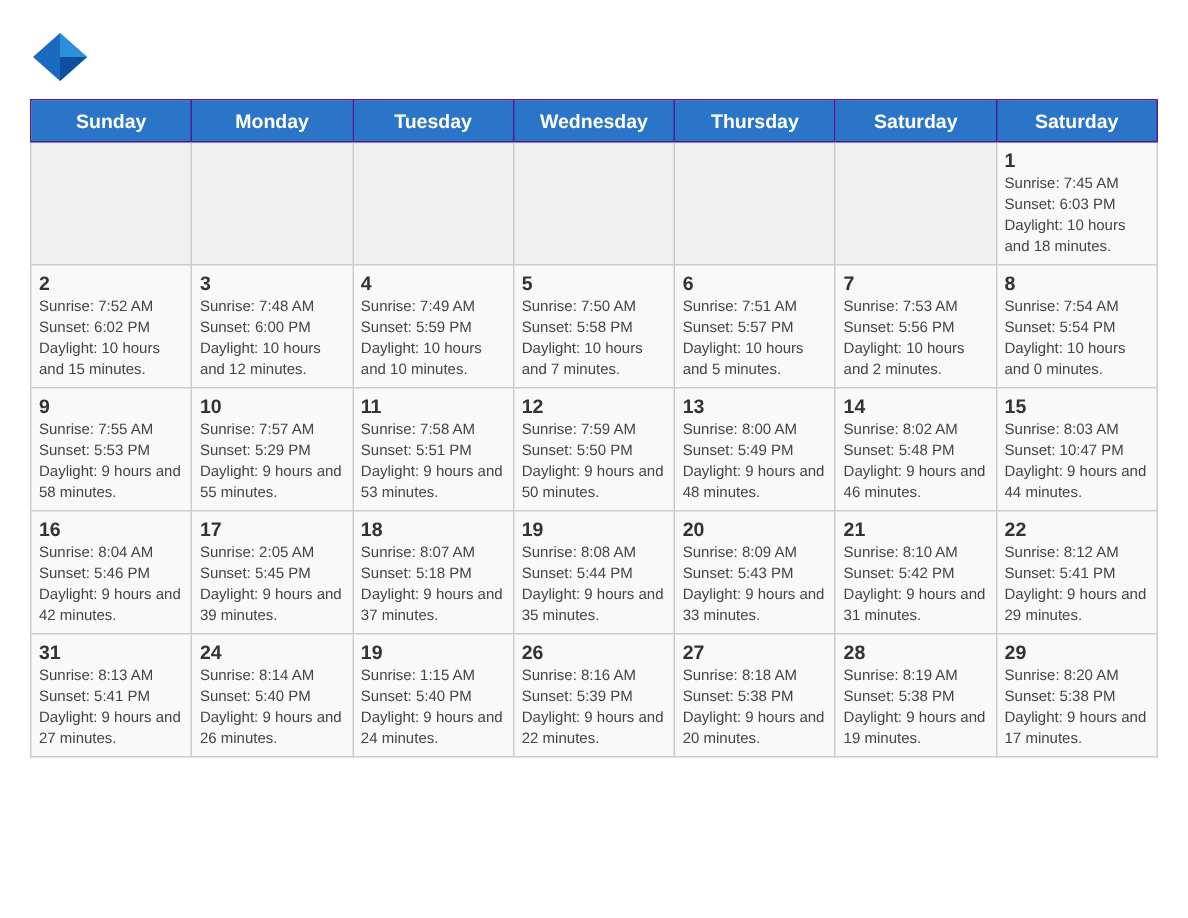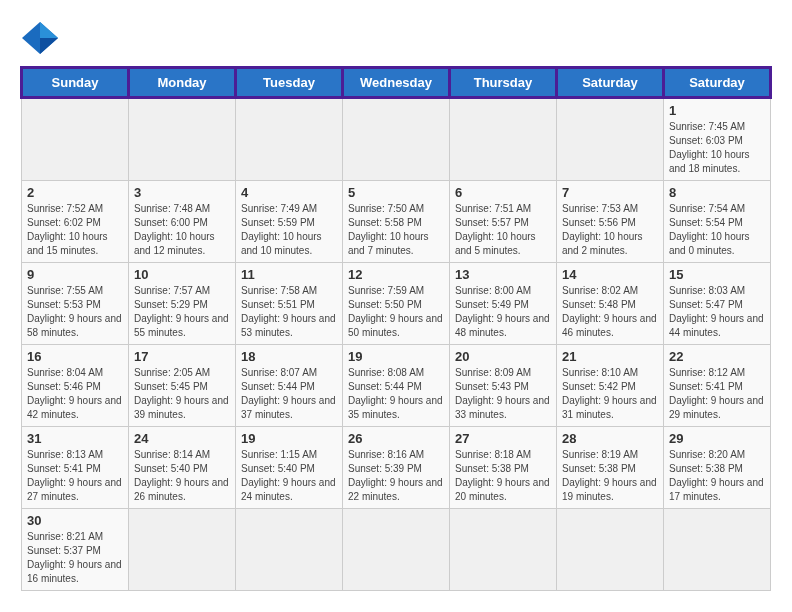--- a/index.html
+++ b/index.html
@@ -50,21 +50,21 @@
       width: 100%;
       border-collapse: collapse;
       border: 1px solid #ccc;
     }
     .calendar th {
       background-color: #2a75c7;
       color: #fff;
       text-align: center;
       padding: 6px 4px;
       font-size: 13px;
-      border: 3px solid #4c1d95;
+      border: 1px solid #4c1d95;
     }
     .calendar td {
       border: 1px solid #ccc;
       vertical-align: top;
       padding: 4px 5px;
       width: calc(100% / 7);
       min-height: 80px;
       background: #f9f9f9;
       font-size: 10.5px;
       color: #333;
@@ -223,21 +223,21 @@
         <td>
           <span class="day-number">14</span>
           <div class="day-info">Sunrise: 8:02 AM
 Sunset: 5:48 PM
 Daylight: 9 hours
 and 46 minutes.</div>
         </td>
         <td>
           <span class="day-number">15</span>
           <div class="day-info">Sunrise: 8:03 AM
-Sunset: 5:47 PM
+Sunset: 10:47 PM
 Daylight: 9 hours
 and 44 minutes.</div>
         </td>
       </tr>
       <tr>
         <td>
           <span class="day-number">16</span>
           <div class="day-info">Sunrise: 8:04 AM
 Sunset: 5:46 PM
 Daylight: 9 hours
@@ -246,21 +246,21 @@
         <td>
           <span class="day-number">17</span>
           <div class="day-info">Sunrise: 2:05 AM
 Sunset: 5:45 PM
 Daylight: 9 hours
 and 39 minutes.</div>
         </td>
         <td>
           <span class="day-number">18</span>
           <div class="day-info">Sunrise: 8:07 AM
-Sunset: 5:44 PM
+Sunset: 5:18 PM
 Daylight: 9 hours
 and 37 minutes.</div>
         </td>
         <td>
           <span class="day-number">19</span>
           <div class="day-info">Sunrise: 8:08 AM
 Sunset: 5:44 PM
 Daylight: 9 hours
 and 35 minutes.</div>
         </td>
@@ -329,30 +329,15 @@
 Daylight: 9 hours
 and 19 minutes.</div>
         </td>
         <td>
           <span class="day-number">29</span>
           <div class="day-info">Sunrise: 8:20 AM
 Sunset: 5:38 PM
 Daylight: 9 hours
 and 17 minutes.</div>
         </td>
-      </tr>
-      <tr>
-        <td>
-          <span class="day-number">30</span>
-          <div class="day-info">Sunrise: 8:21 AM
-Sunset: 5:37 PM
-Daylight: 9 hours
-and 16 minutes.</div>
-        </td>
-        <td class="empty"></td>
-        <td class="empty"></td>
-        <td class="empty"></td>
-        <td class="empty"></td>
-        <td class="empty"></td>
-        <td class="empty"></td>
       </tr>
     </tbody>
 </table>
 
 </body></html>

